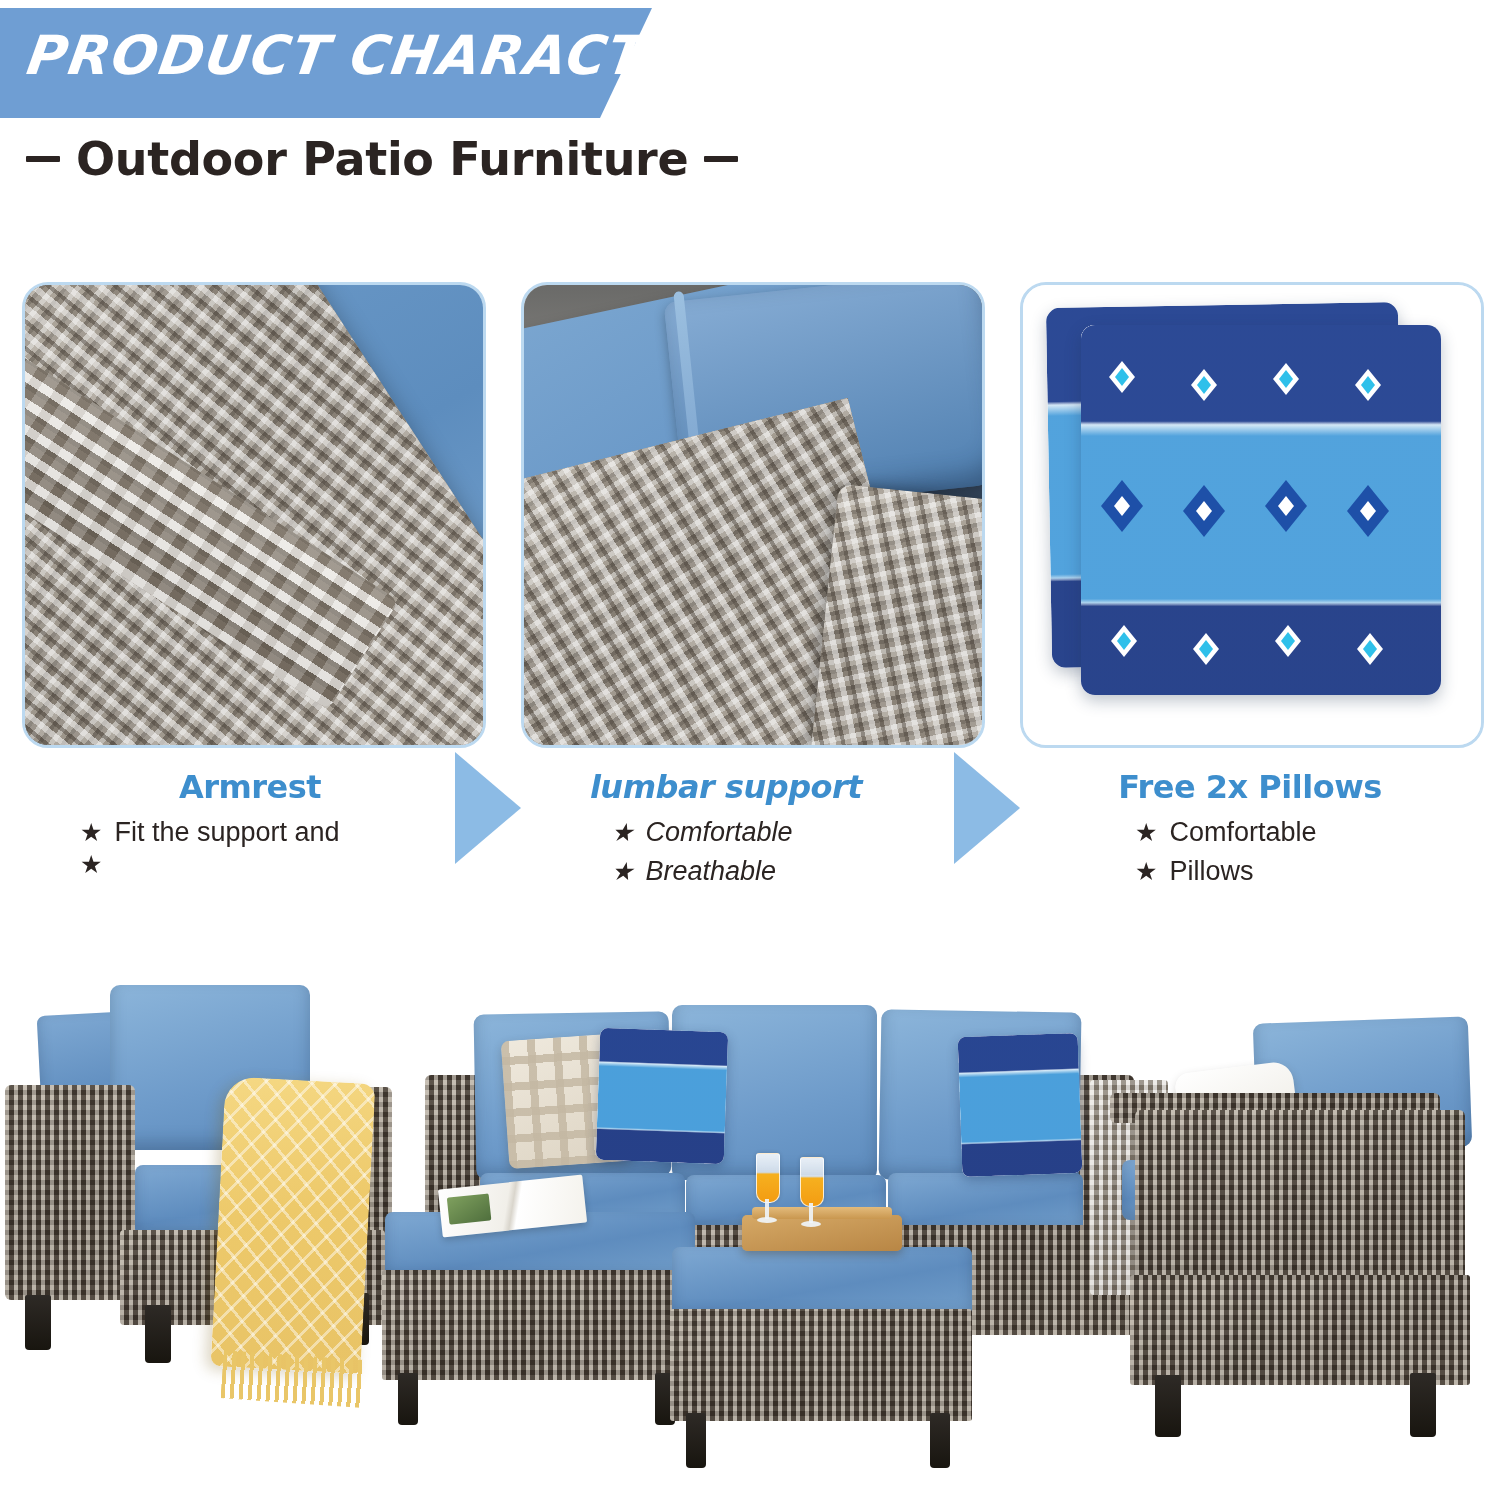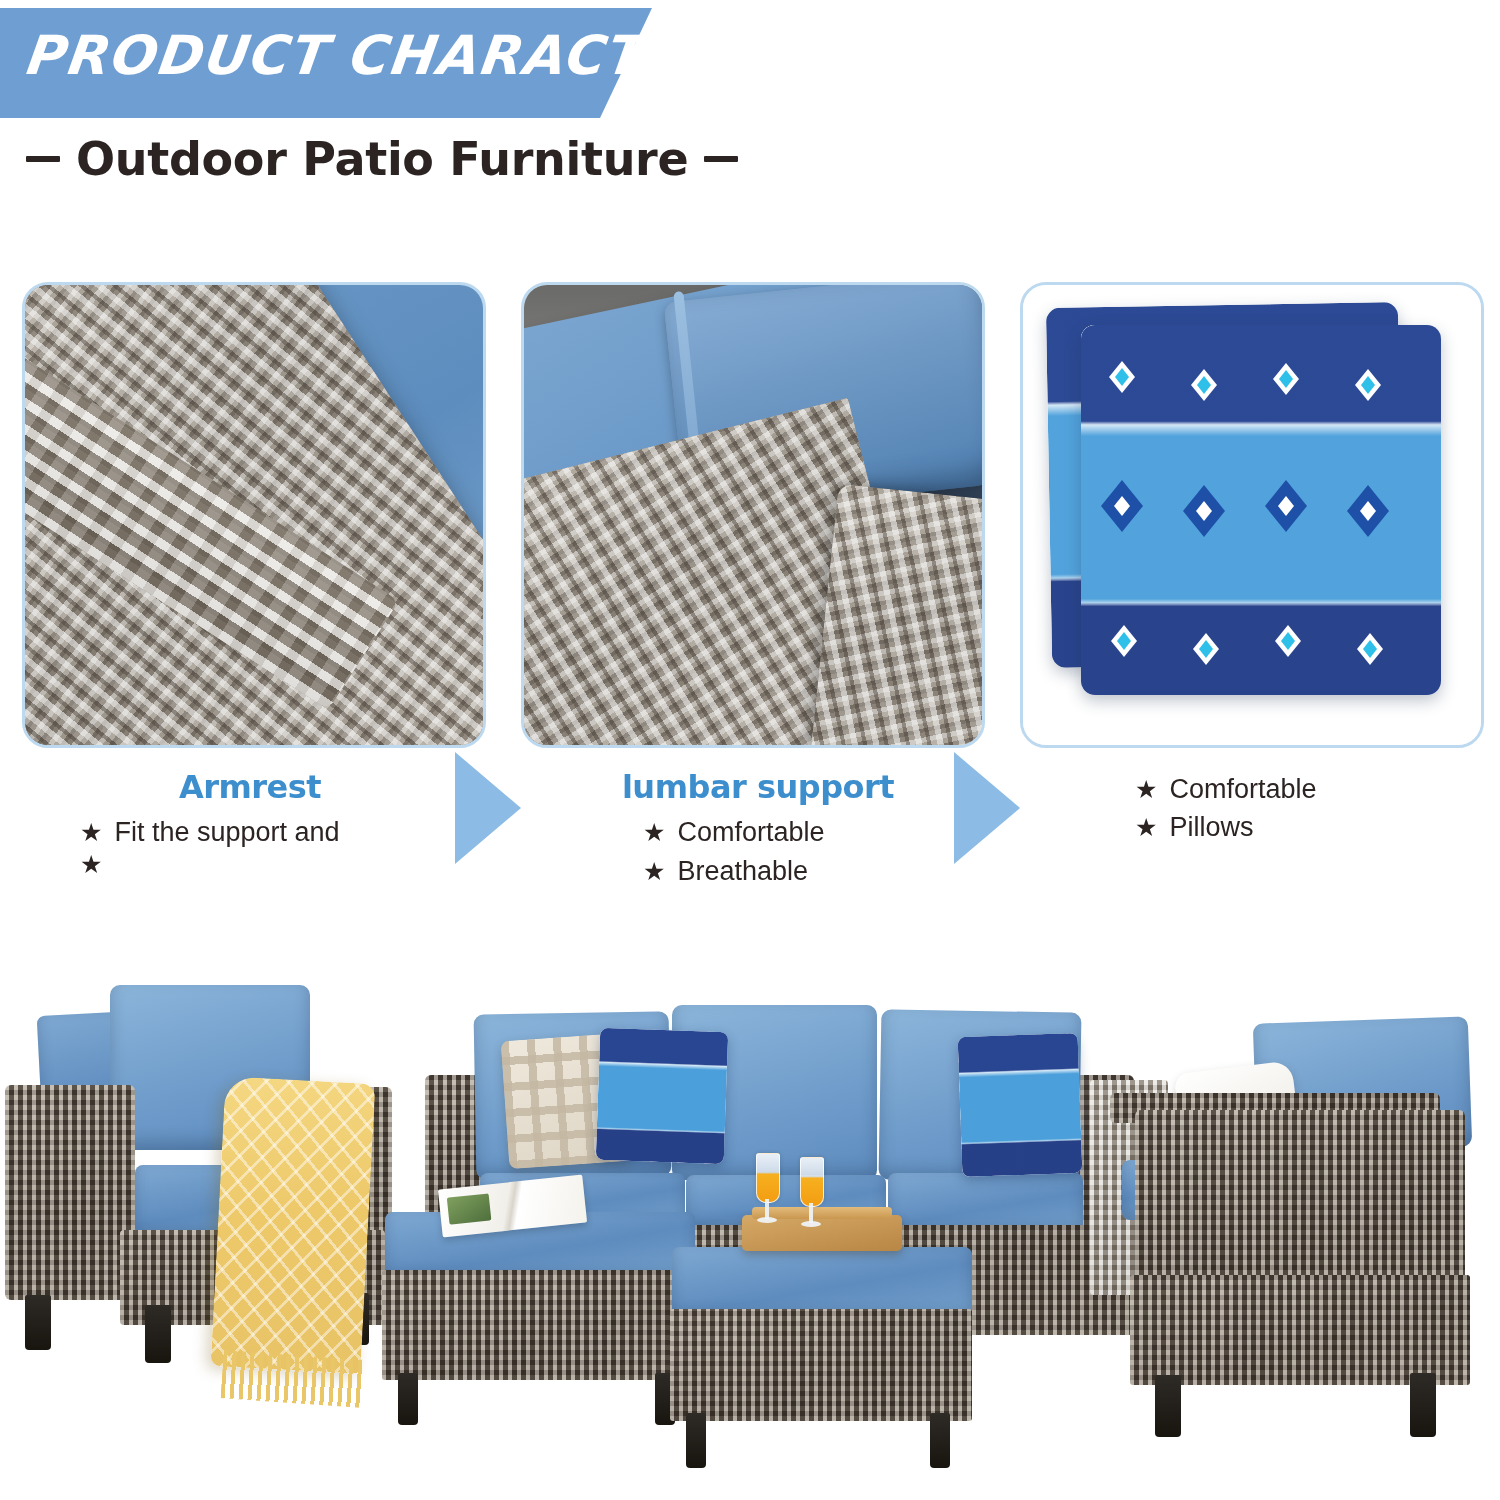--- a/index.html
+++ b/index.html
@@ -478,35 +478,36 @@
       <li class="cap-li" style="padding-left:80px;">
         <span class="star">★</span>
         <span>Fit the support and</span>
       </li>
       <li class="cap-li" style="padding-left:80px;">
         <span class="star">★</span>
       </li>
     </ul>
   </div>
 
-  <div class="cap c2" style="left:508px;">
+  <div class="cap c2" style="left:476px;font-style:italic;">
     <div class="cap-title">lumbar support</div>
     <ul class="cap-list">
       <li class="cap-li" style="padding-left:135px;">
         <span class="star">★</span>
         <span>Comfortable</span>
       </li>
       <li class="cap-li" style="padding-left:135px;">
         <span class="star">★</span>
         <span>Breathable</span>
       </li>
     </ul>
   </div>
 
   <div class="cap c3">
+    <div class="cap-title">Free 2x Pillows</div>
     <ul class="cap-list">
       <li class="cap-li" style="padding-left:135px;">
         <span class="star">★</span>
         <span>Comfortable</span>
       </li>
       <li class="cap-li" style="padding-left:135px;">
         <span class="star">★</span>
         <span>Pillows</span>
       </li>
     </ul>

